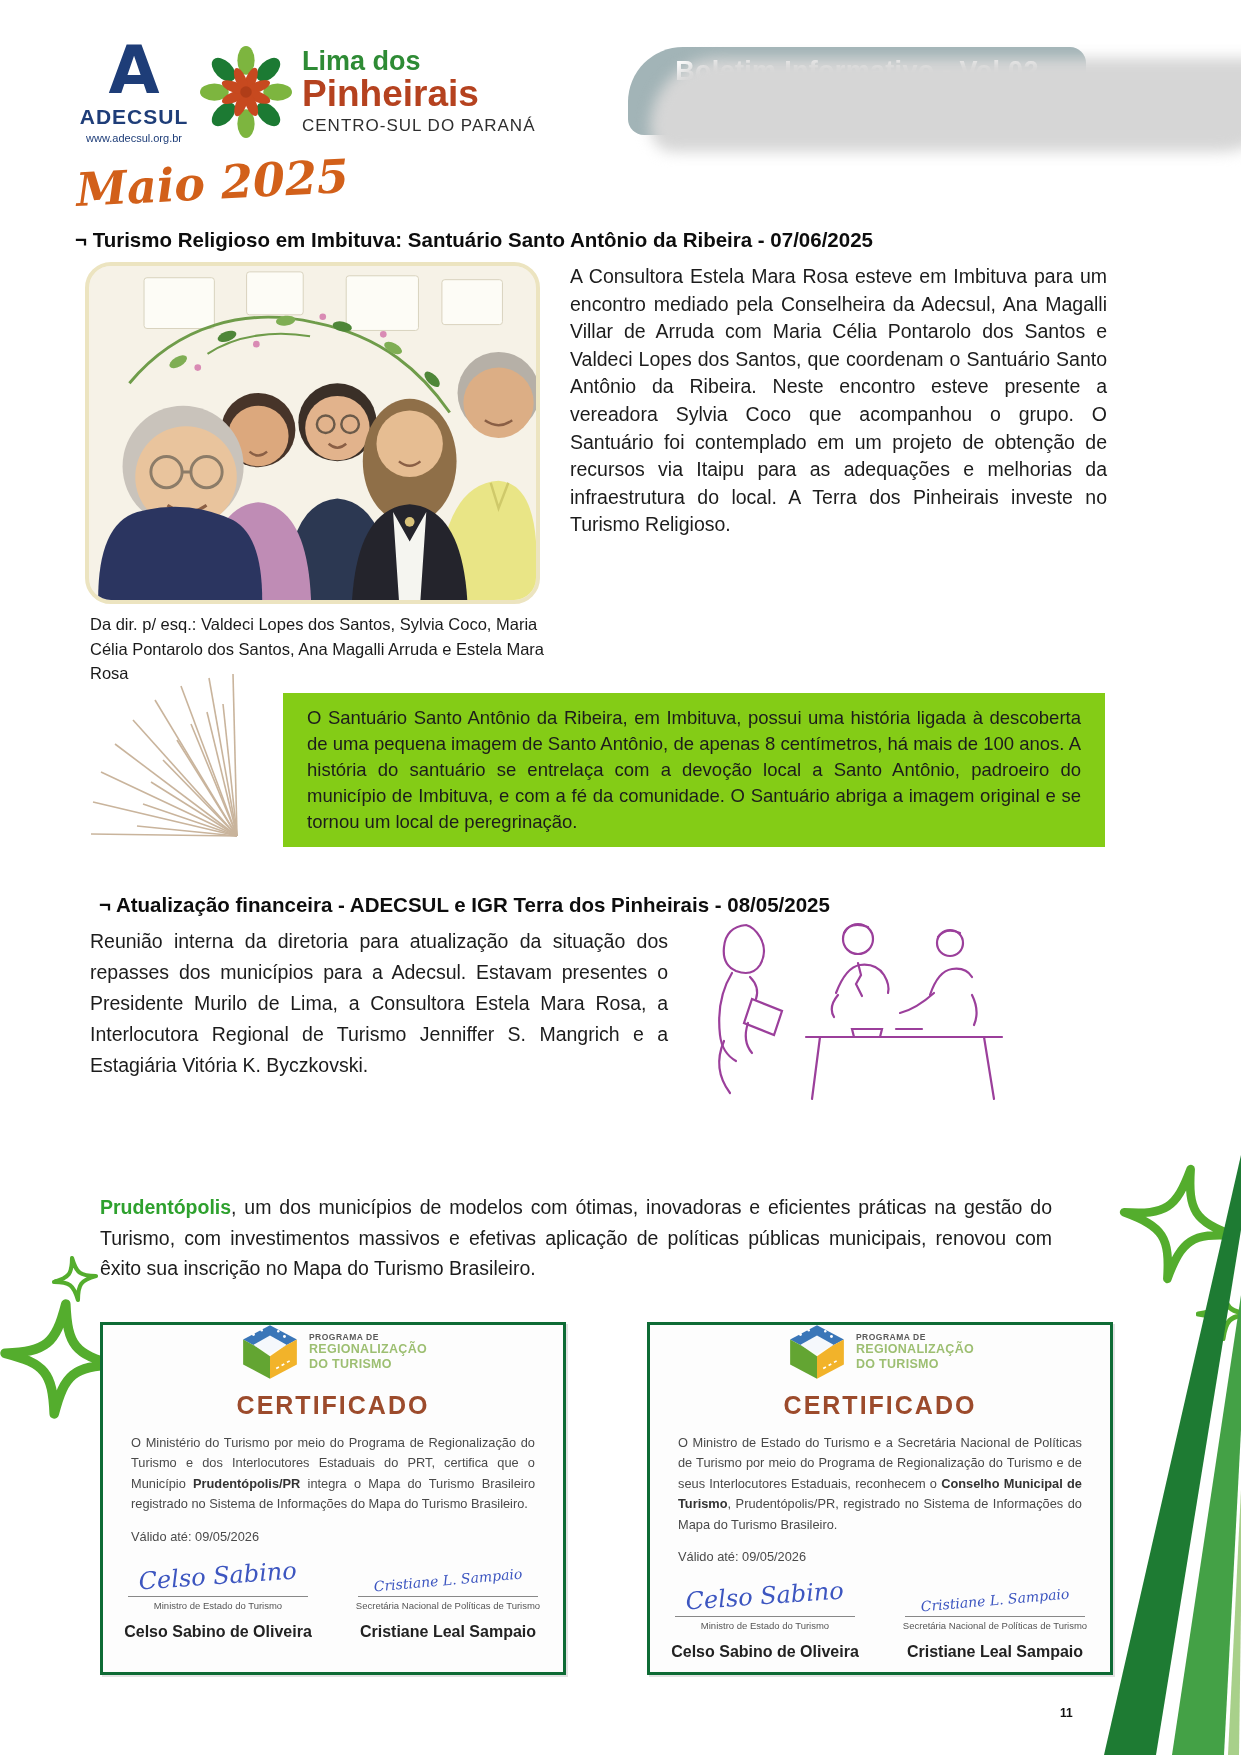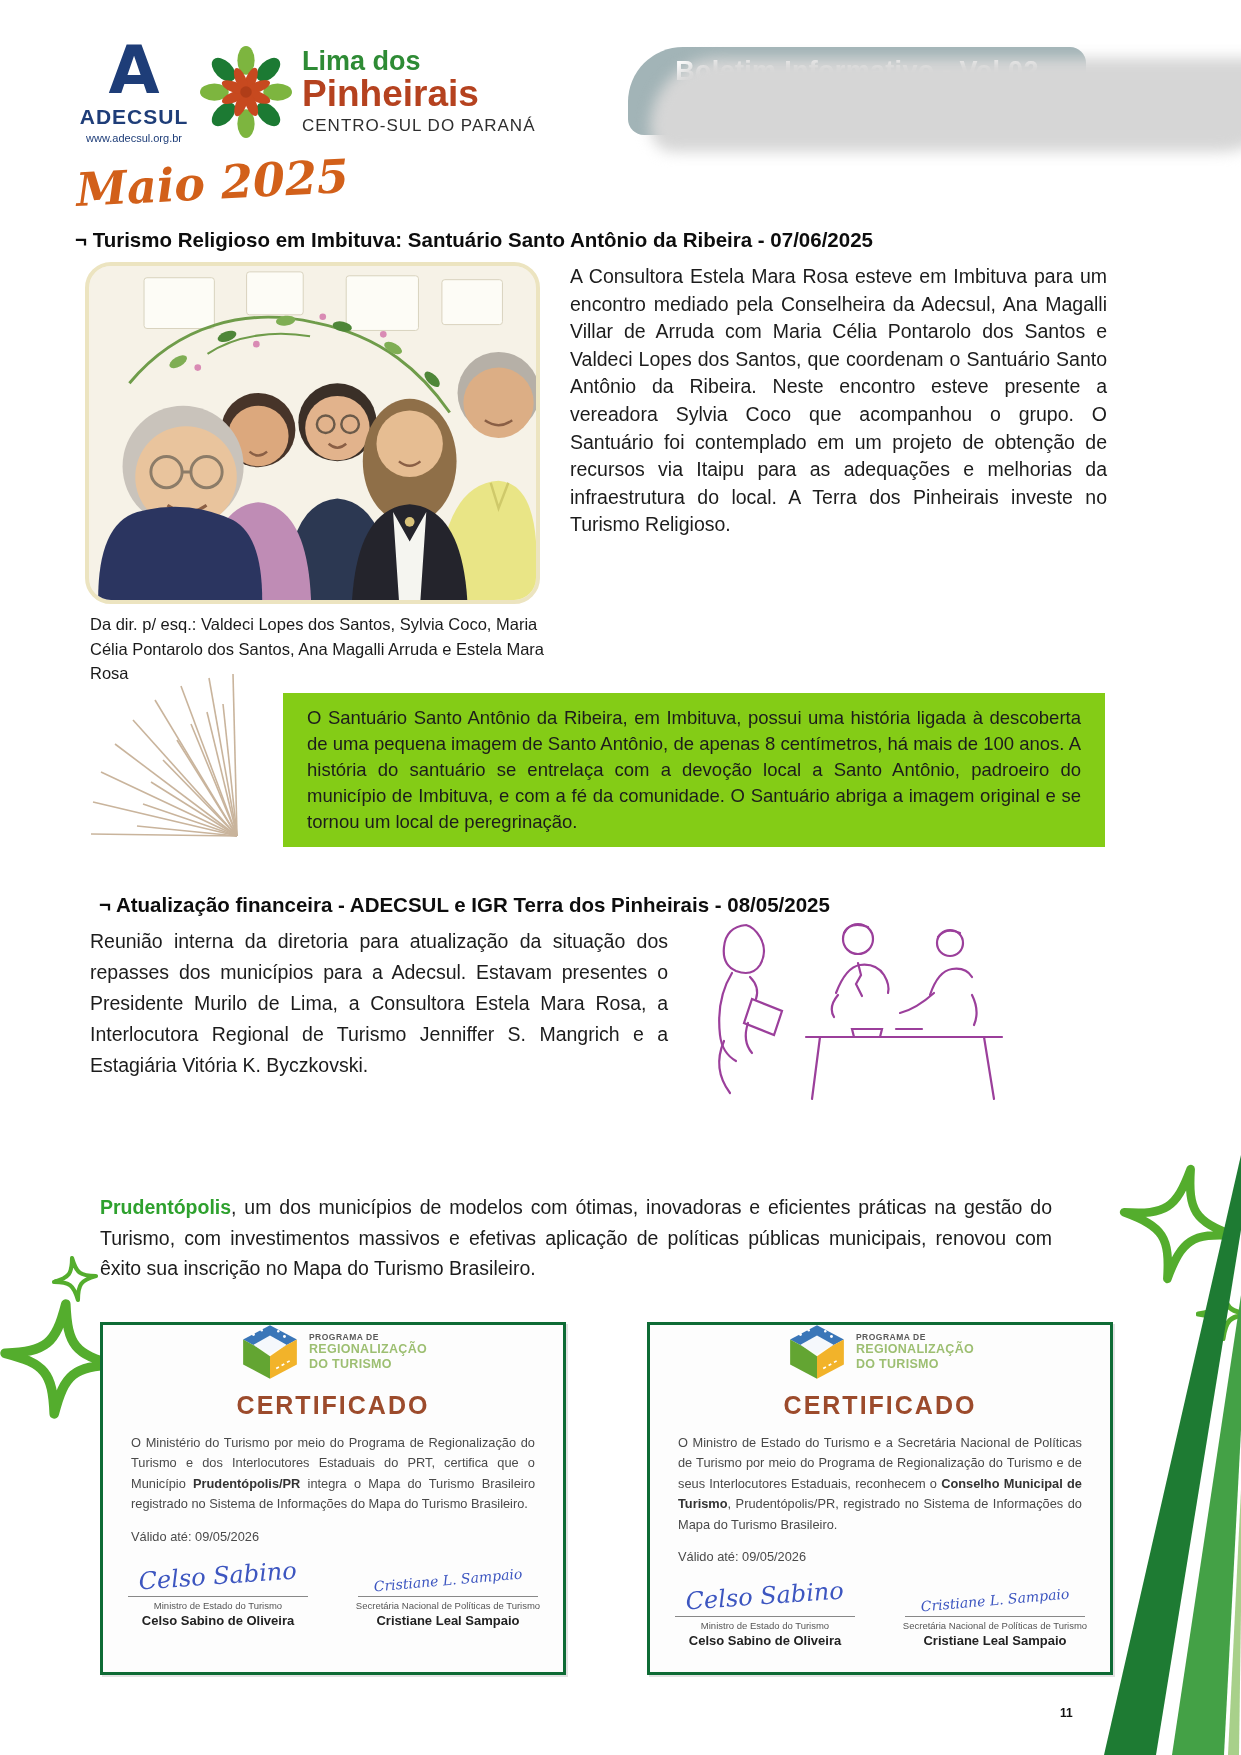--- a/index.html
+++ b/index.html
@@ -57,21 +57,21 @@
   .cert-body { margin:13px 28px 0; font-size:12.8px; line-height:1.6; text-align:justify; color:#4a4a4a; }
   .cb { font-weight:bold; color:#333333; }
   .cert-valid { margin:14px 28px 0; font-size:12.8px; color:#4a4a4a; }
   .sig-row { display:flex; justify-content:space-around; margin-top:18px; }
   .sig { text-align:center; width:46%; }
   .sig-script { font-family:"DejaVu Serif", serif; font-style:italic; color:#3d56c0; font-size:24px;
                 transform:rotate(-4deg); height:32px; }
   .sig-script.small { font-size:14px; transform:rotate(-5deg); padding-top:10px; }
   .sig-line { border-top:1px solid #888; width:180px; margin:2px auto 0; }
   .sig-role { font-size:9.5px; color:#555; margin-top:3px; }
-  .sig-name { font-size:13px; font-weight:bold; color:#222; margin-top:2px; }
+  .sig-name { font-size:16px; font-weight:bold; color:#222; margin-top:12px; }
 
   .pagenum { left:1060px; top:1706px; font-size:12px; font-weight:bold; color:#111; z-index:4; }
   .deco { z-index:1; }
 </style>
 </head>
 <body>
 
 <div class="page">
 
   <div class="abs adecsul">

